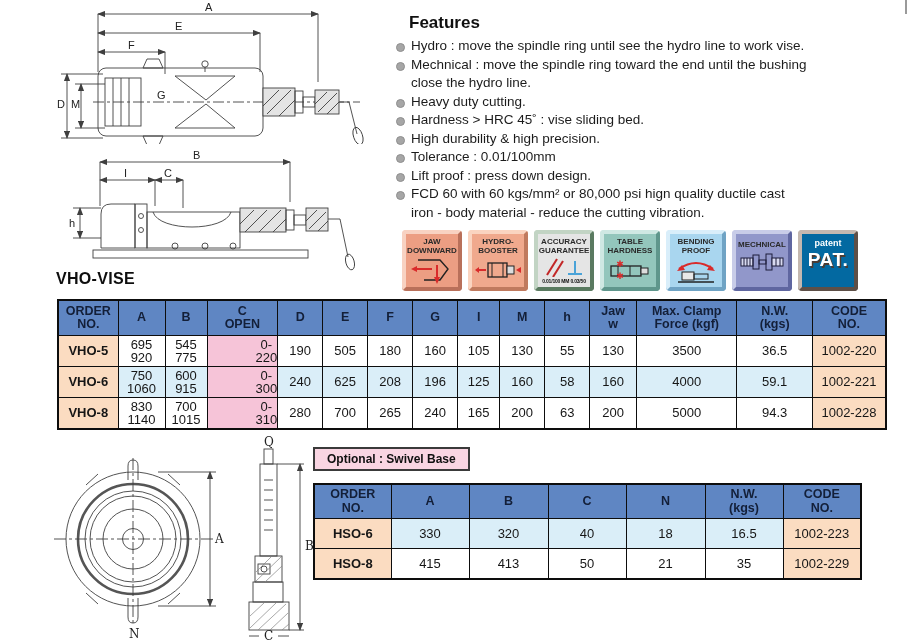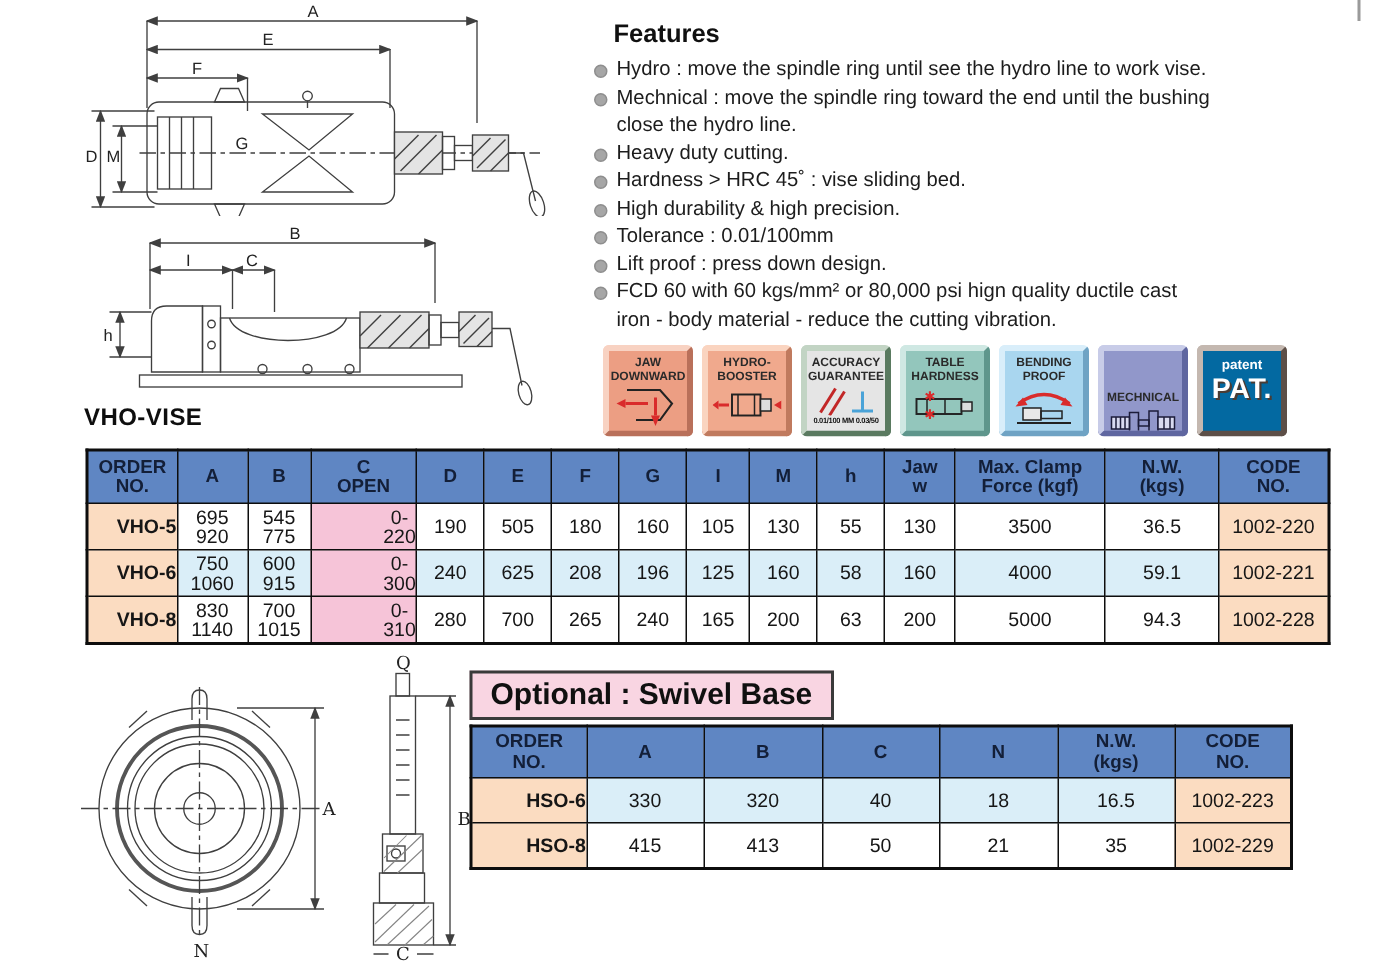--- a/index.html
+++ b/index.html
@@ -17,44 +17,44 @@
   .badge{width:60px;height:61px;box-sizing:border-box;border:4px solid;border-radius:4px;overflow:hidden;}
   .b1{background:#ec9e83;border-color:#f8d2c2 #b9705a #b9705a #f8d2c2;}
   .b2{background:#f0a98d;border-color:#fad4c0 #c07a5e #c07a5e #fad4c0;}
   .b3{background:#e5e5e5;border-color:#c2d4c4 #5a7a60 #5a7a60 #c2d4c4;}
   .b4{background:#93c6bc;border-color:#cfe8e3 #5f968c #5f968c #cfe8e3;}
   .b5{background:#a9d6ef;border-color:#d9eefa #6fa3c4 #6fa3c4 #d9eefa;}
   .b6{background:#9197ca;border-color:#c8cce8 #5f66a0 #5f66a0 #c8cce8;}
   .b7{background:#0369a1;border-color:#c4b8b0 #5d4f47 #5d4f47 #c4b8b0;}
   .badge-label{font-size:8px;font-weight:bold;text-align:center;line-height:9px;
                white-space:pre-line;color:#2a2a2a;margin-top:3px;}
-  .b6 .badge-label{margin-top:26px;}
+  .b6 .badge-label{margin-top:6px;}
   .b7 .badge-label{color:#fff;font-size:9px;margin-top:5px;}
   .badge-icon{display:block;margin:2px auto 0;}
   .badge-sub{font-size:5px;font-weight:bold;color:#101010;text-align:center;margin-top:1px;
              letter-spacing:-0.2px;}
   .pat-big{font-size:19px;font-weight:900;color:#fff;text-align:center;margin-top:1px;
            text-shadow:1.5px 1.5px 0 #4a3c34;letter-spacing:0.5px;}
   
   #main-title{position:absolute;left:56px;top:270px;font-size:16px;font-weight:bold;color:#0e0e0e;
               letter-spacing:0.3px;}
   #main-table{position:absolute;left:57px;top:299px;}
   #optional-title{position:absolute;left:313px;top:447px;background:#f9d5e2;border:2px solid #3a3a3a;
-                  font-size:20px;font-weight:bold;padding:3px 12px;color:#101010;}
+                  font-size:12px;font-weight:bold;padding:3px 12px;color:#101010;}
   #optional-table{position:absolute;left:313px;top:483px;}
   table.tbl{border-collapse:collapse;table-layout:fixed;border:2px solid #0d0d0d;}
   .tbl th,.tbl td{border:1px solid #0d0d0d;text-align:center;vertical-align:middle;padding:0;
                   white-space:pre-line;}
   .tbl th{background:#5f86c3;color:#131f38;font-size:12.5px;line-height:13.5px;font-weight:bold;}
   .main th{height:34px;}
   .main td{height:30px;font-size:13px;line-height:13.5px;color:#161616;}
   .opt th{height:33px;}
   .opt td{height:29px;font-size:13px;color:#161616;}
   tr.alt td{background:#daeef8;}
-  .tbl td.od{background:#fbdcc1;font-weight:bold;text-align:right;}
+  .tbl td.od{background:#fbdcc1;font-weight:bold;}
   .tbl td.pk{background:#f6c4d8;padding-left:48px;}
   .tbl td.cd{background:#fbdcc1;}
   
   .drw{position:absolute;}
   #drawing-top{left:55px;top:2px;}
   #drawing-side{left:55px;top:146px;}
   #drawing-swivel{left:38px;top:436px;}
   .drw svg{display:block;}
   .dimtxt{font-family:"Liberation Sans",sans-serif;font-size:11px;fill:#222;}
   .seriftxt{font-family:"DejaVu Serif",serif;font-size:12px;fill:#222;}

